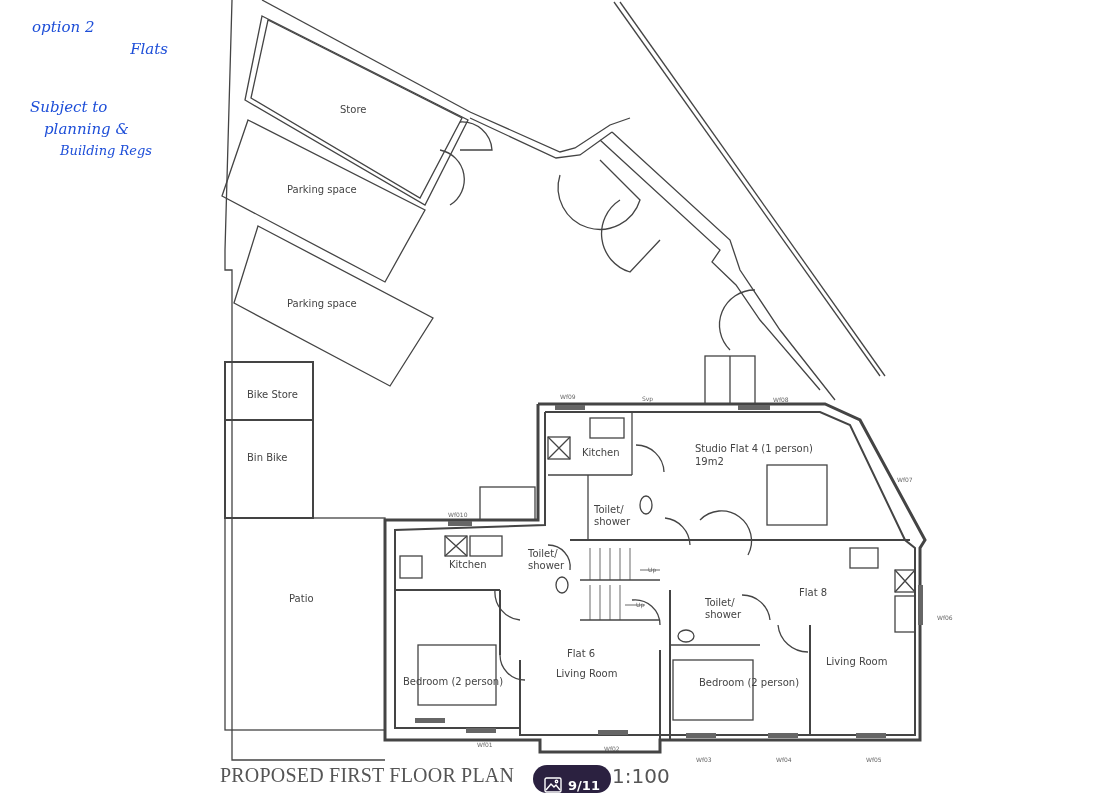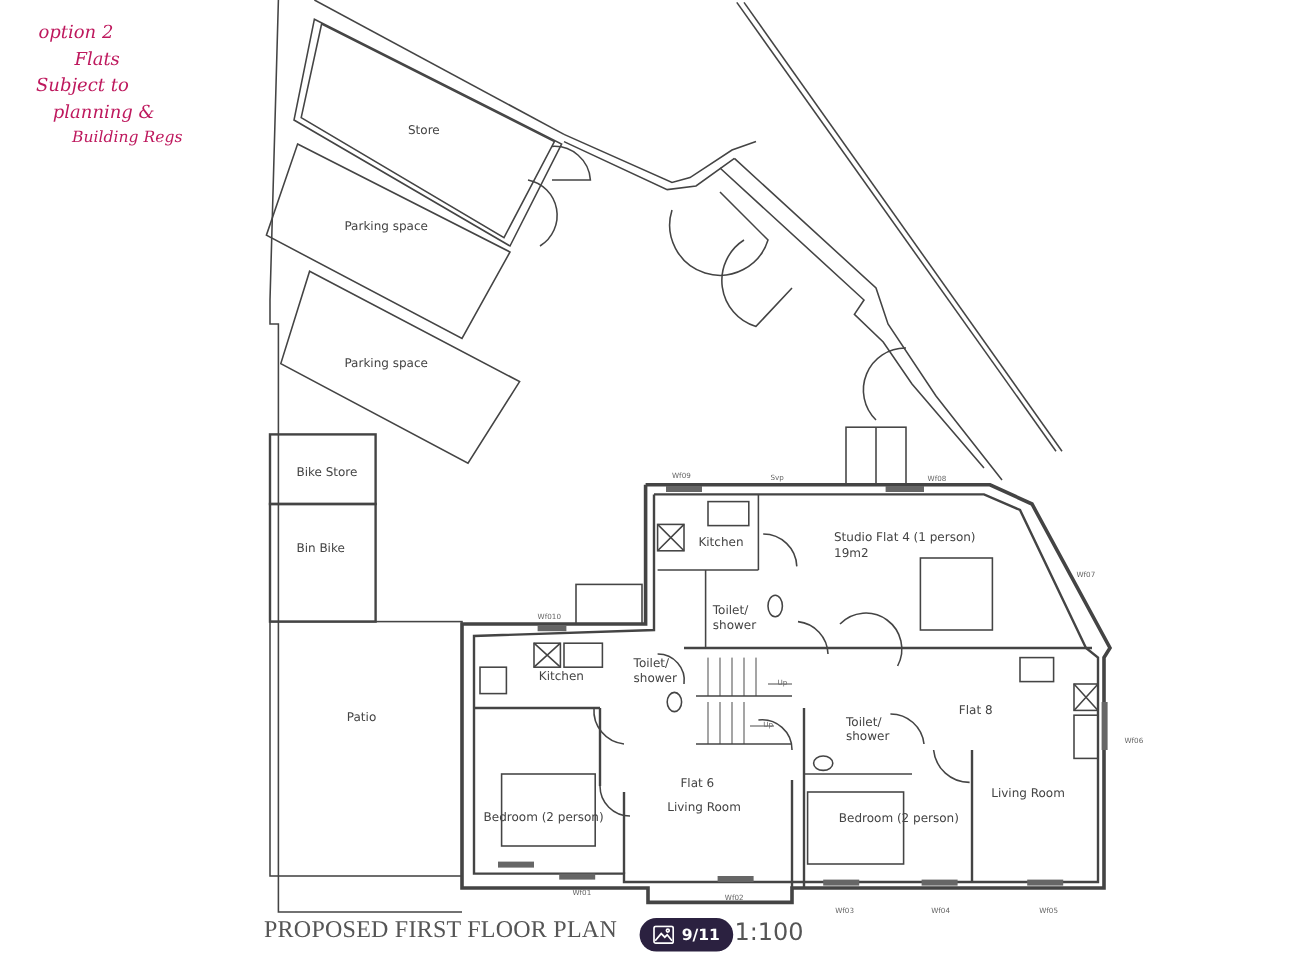--- a/index.html
+++ b/index.html
@@ -1,23 +1,23 @@
 <!DOCTYPE html>
 <html><head>
 <meta charset="utf-8">
 <style>
   html, body { margin: 0; padding: 0; background: #ffffff; }
   body { width: 1096px; height: 800px; position: relative; overflow: hidden; font-family: "DejaVu Sans", sans-serif; }
   .plan { position: absolute; left: 0; top: 0; width: 1096px; height: 800px; }
-  .handwritten { position: absolute; left: 28px; top: 16px; width: 140px; font-family: "DejaVu Serif", serif; font-style: italic; font-size: 15px; line-height: 22px; color: #be185d; }
+  .handwritten { position: absolute; left: 28px; top: 16px; width: 140px; font-family: "DejaVu Serif", serif; font-style: italic; font-size: 15px; line-height: 22px; color: #1d4ed8; }
   .handwritten div { white-space: nowrap; }
-  .hw1 { margin-left: 4px; } .hw2 { margin-left: 34px; } .hw3 { margin-left: 2px; } .hw4 { margin-left: 16px; } .hw5 { margin-left: 32px; font-size: 13px; }
+  .hw1 { margin-left: 4px; } .hw2 { margin-left: 34px; text-align: right; } .hw3 { margin-left: 2px; margin-top: 36px; } .hw4 { margin-left: 16px; } .hw5 { margin-left: 32px; font-size: 13px; }
   .title { position: absolute; left: 220px; top: 764px; font-family: Liberation Serif, serif; font-size: 20px; color: #555; letter-spacing: 0.2px; white-space: nowrap; }
   .scale { position: absolute; left: 612px; top: 764px; font-size: 20px; color: #555; text-align: center; }
-  .badge { position: absolute; left: 533px; top: 765px; width: 78px; height: 28px; background: #2b2140; border-radius: 14px; display: flex; align-items: center; justify-content: center; gap: 6px; color: #fff; font-weight: bold; font-size: 13px; }
+  .badge { position: absolute; left: 533px; top: 765px; width: 78px; height: 28px; background: #2b2140; border-radius: 14px; display: flex; align-items: flex-end; justify-content: center; gap: 6px; color: #fff; font-weight: bold; font-size: 13px; }
   .badge svg { width: 18px; height: 16px; }
   .lbl { position: absolute; font-size: 10px; color: #444; white-space: nowrap; }
   .wlbl { position: absolute; font-size: 6px; color: #666; white-space: nowrap; }
 </style>
 </head>
 <body>
 
 <svg class="plan" viewBox="0 0 1096 800" xmlns="http://www.w3.org/2000/svg">
   <g fill="none" stroke="#444" stroke-width="1.3">
 

